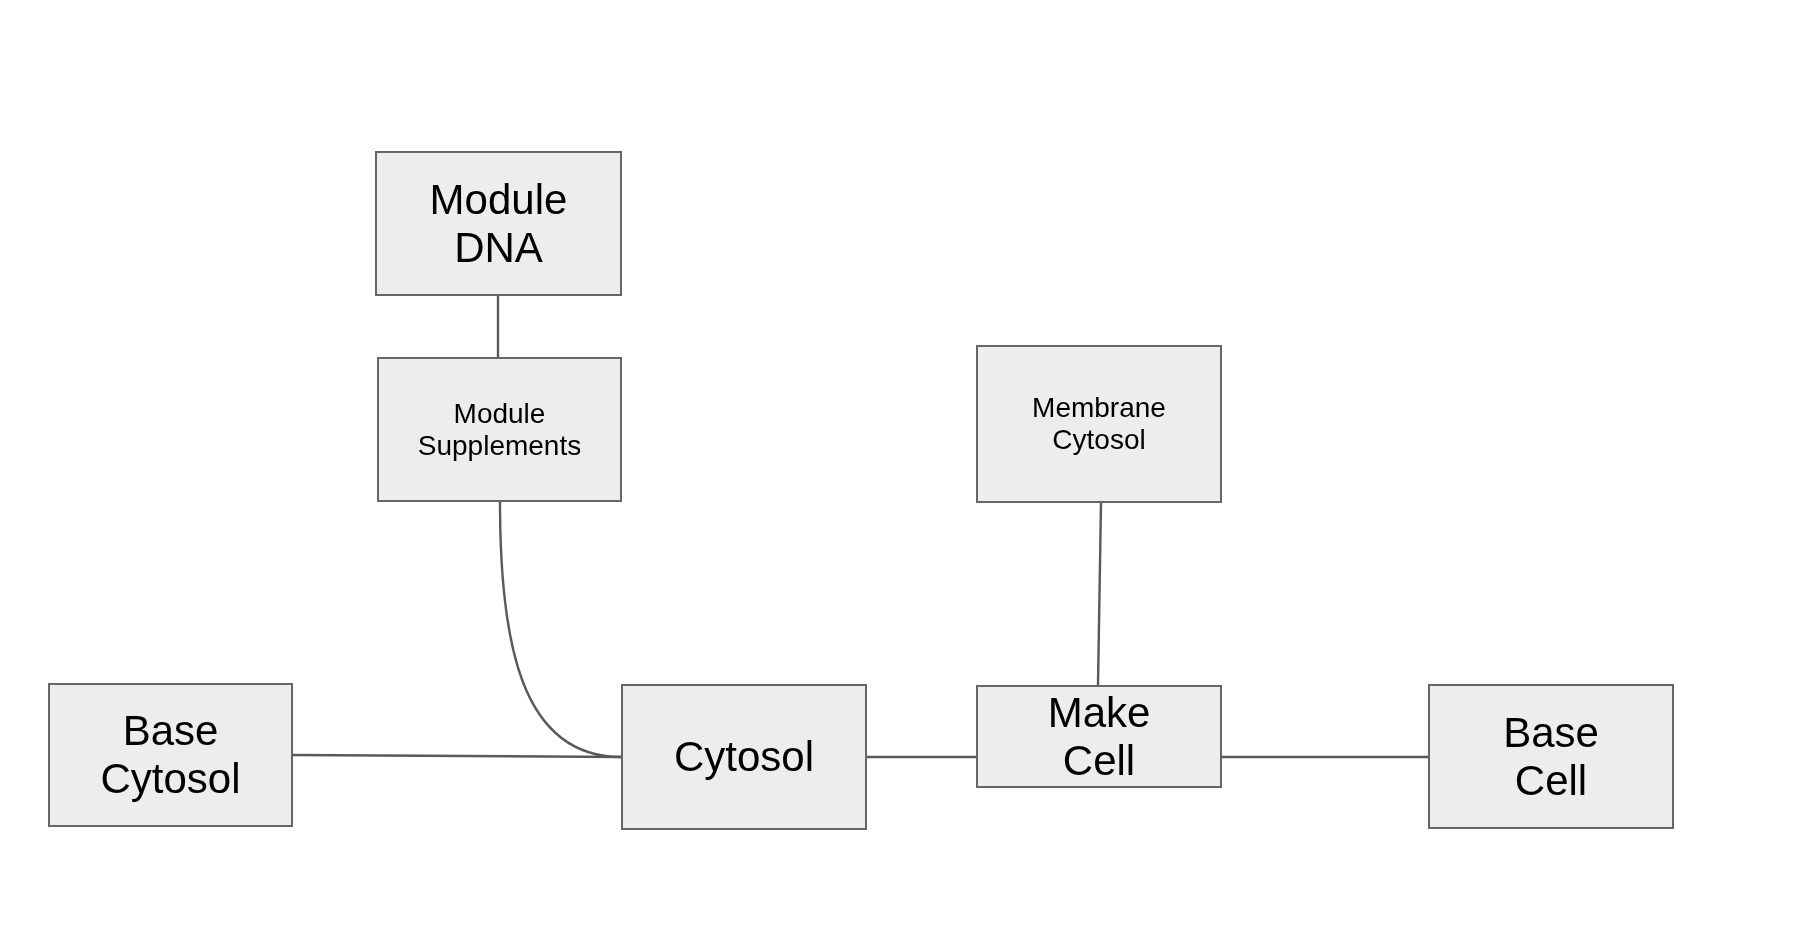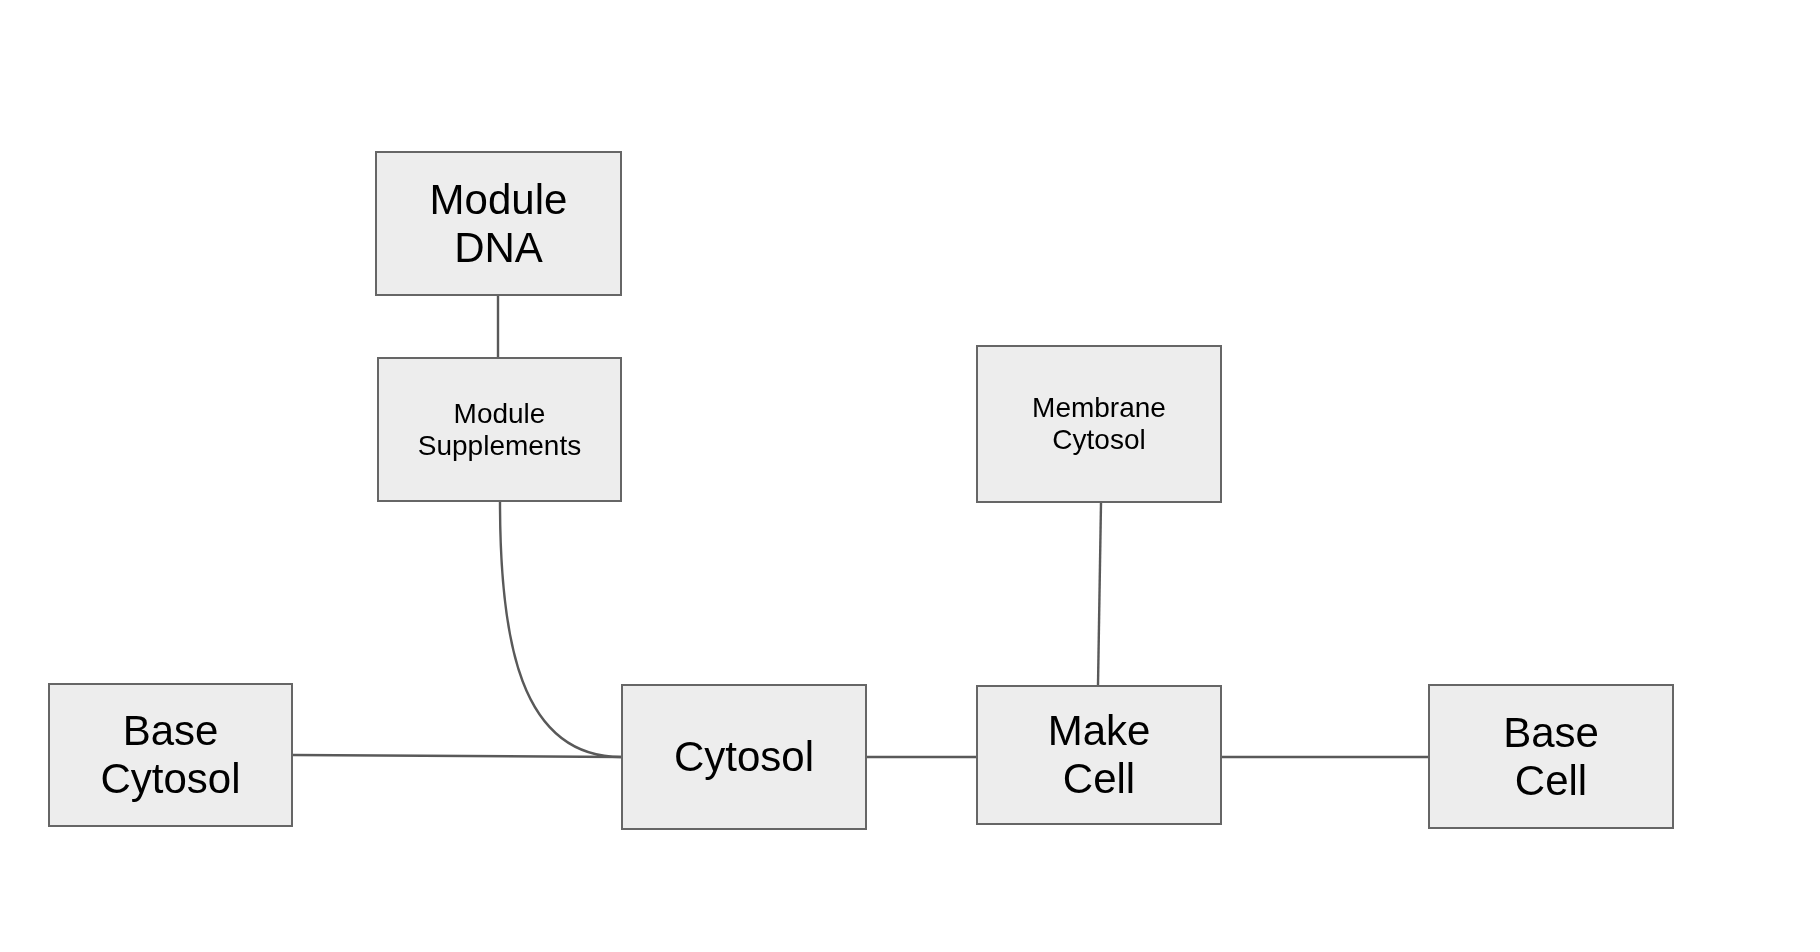--- a/index.html
+++ b/index.html
@@ -49,21 +49,21 @@
   }
   .size-lg { font-size: 42px; }
   .size-sm { font-size: 28px; }
 
   
   .n-module-dna          { left: 375px;  top: 151px; width: 247px; height: 145px; }
   .n-module-supplements  { left: 377px;  top: 357px; width: 245px; height: 145px; }
   .n-membrane-module     { left: 976px;  top: 345px; width: 246px; height: 158px; }
   .n-base-cytosol        { left: 48px;   top: 683px; width: 245px; height: 144px; }
   .n-cytosol             { left: 621px;  top: 684px; width: 246px; height: 146px; }
-  .n-make-cell           { left: 976px;  top: 685px; width: 246px; height: 140px; }
+  .n-make-cell           { left: 976px;  top: 685px; width: 246px; height: 103px; }
   .n-base-cell           { left: 1428px; top: 684px; width: 246px; height: 145px; }
 </style>
 </head>
 <body>
 
 <div id="canvas">
 
   <svg id="edge-layer" viewBox="0 0 1820 952" width="1820" height="952" xmlns="http://www.w3.org/2000/svg">
 
     <path d="M 498,296 L 498,357" fill="none" stroke="#595959" stroke-width="2.4"></path>

